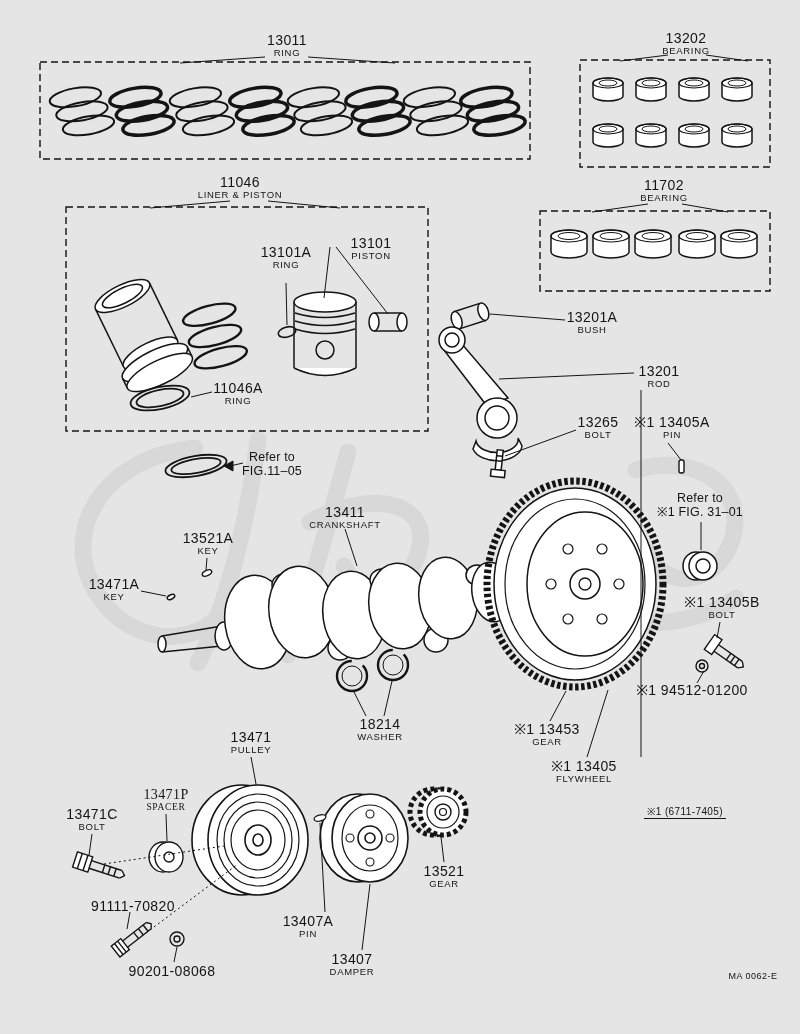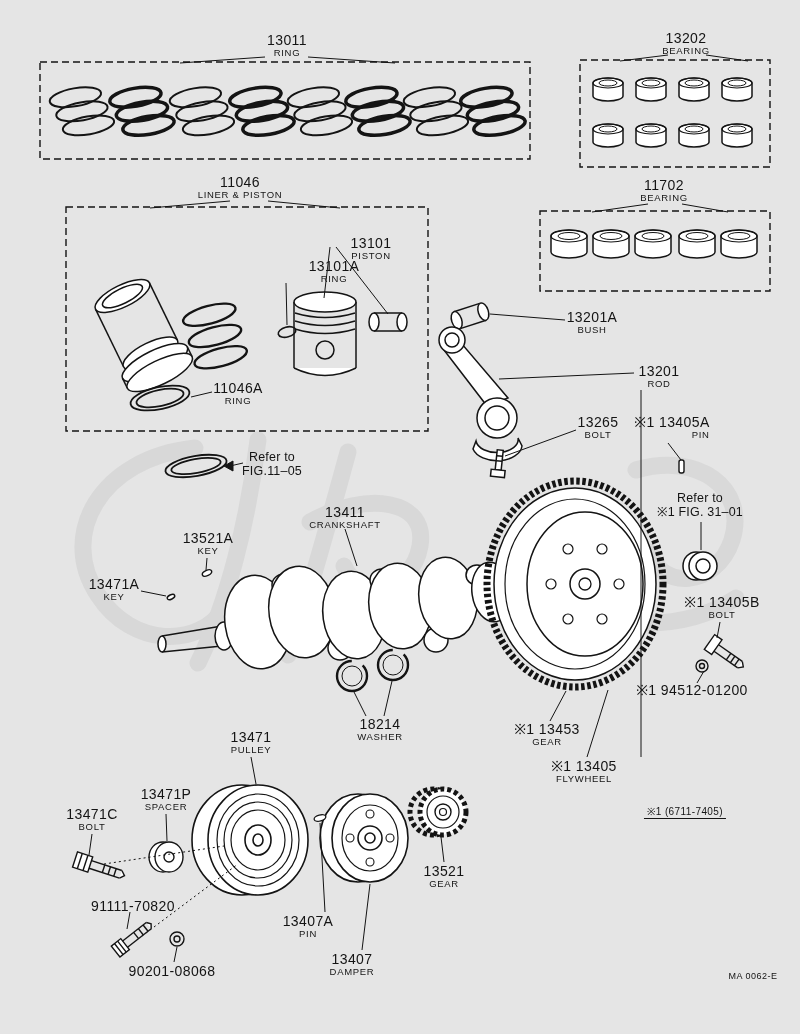--- a/index.html
+++ b/index.html
@@ -379,21 +379,21 @@
       <div class="sub">BEARING</div>
     </div>
   <div class="lbl" style="left:240px; top:175px;">
       <div class="num">11046</div>
       <div class="sub">LINER &amp; PISTON</div>
     </div>
   <div class="lbl" style="left:331px; top:236px;margin-left:40px;">
       <div class="num">13101</div>
       <div class="sub">PISTON</div>
     </div>
-  <div class="lbl" style="left:286px; top:259px;margin-left:48px;">
+  <div class="lbl" style="left:286px; top:245px;">
       <div class="num">13101A</div>
       <div class="sub">RING</div>
     </div>
   <div class="lbl" style="left:238px; top:381px;">
       <div class="num">11046A</div>
       <div class="sub">RING</div>
     </div>
   <div class="lbl" style="left:664px; top:178px;">
       <div class="num">11702</div>
       <div class="sub">BEARING</div>
@@ -403,21 +403,21 @@
       <div class="sub">BUSH</div>
     </div>
   <div class="lbl" style="left:659px; top:364px;">
       <div class="num">13201</div>
       <div class="sub">ROD</div>
     </div>
   <div class="lbl" style="left:598px; top:415px;">
       <div class="num">13265</div>
       <div class="sub">BOLT</div>
     </div>
-  <div class="lbl" style="left:672px; top:415px;text-align:right;">
+  <div class="lbl" style="left:672px; top:415px;">
       <div class="num">※1 13405A</div>
       <div class="sub">PIN</div>
     </div>
   <div class="lbl ref" style="left:272px; top:451px;">
       <div class="line">Refer to</div>
       <div class="line">FIG.11–05</div>
     </div>
   <div class="lbl" style="left:345px; top:505px;">
       <div class="num">13411</div>
       <div class="sub">CRANKSHAFT</div>
@@ -450,21 +450,21 @@
       <div class="sub">GEAR</div>
     </div>
   <div class="lbl" style="left:584px; top:759px;">
       <div class="num">※1 13405</div>
       <div class="sub">FLYWHEEL</div>
     </div>
   <div class="lbl" style="left:251px; top:730px;">
       <div class="num">13471</div>
       <div class="sub">PULLEY</div>
     </div>
-  <div class="lbl" style="left:166px; top:787px;">
+  <div class="lbl" style="left:166px; top:787px;font-family:Liberation Serif, serif;">
       <div class="num">13471P</div>
       <div class="sub">SPACER</div>
     </div>
   <div class="lbl" style="left:92px;  top:807px;">
       <div class="num">13471C</div>
       <div class="sub">BOLT</div>
     </div>
   <div class="lbl" style="left:133px; top:899px;">
       <div class="num">91111-70820</div>
     </div>

